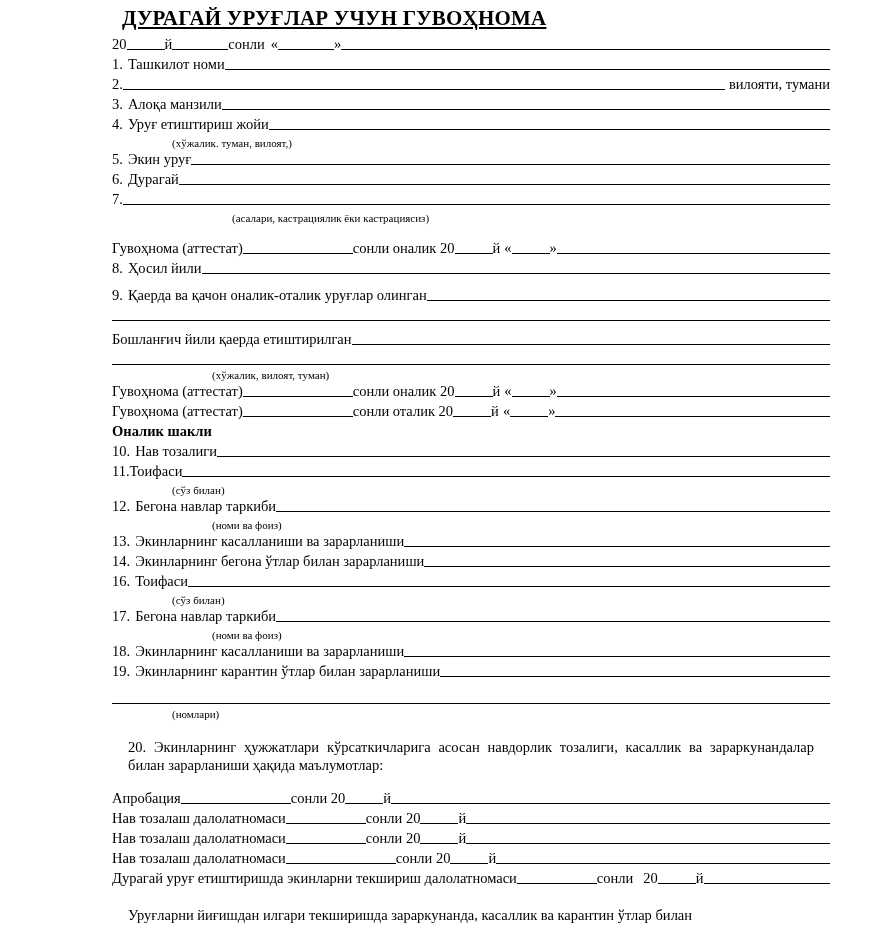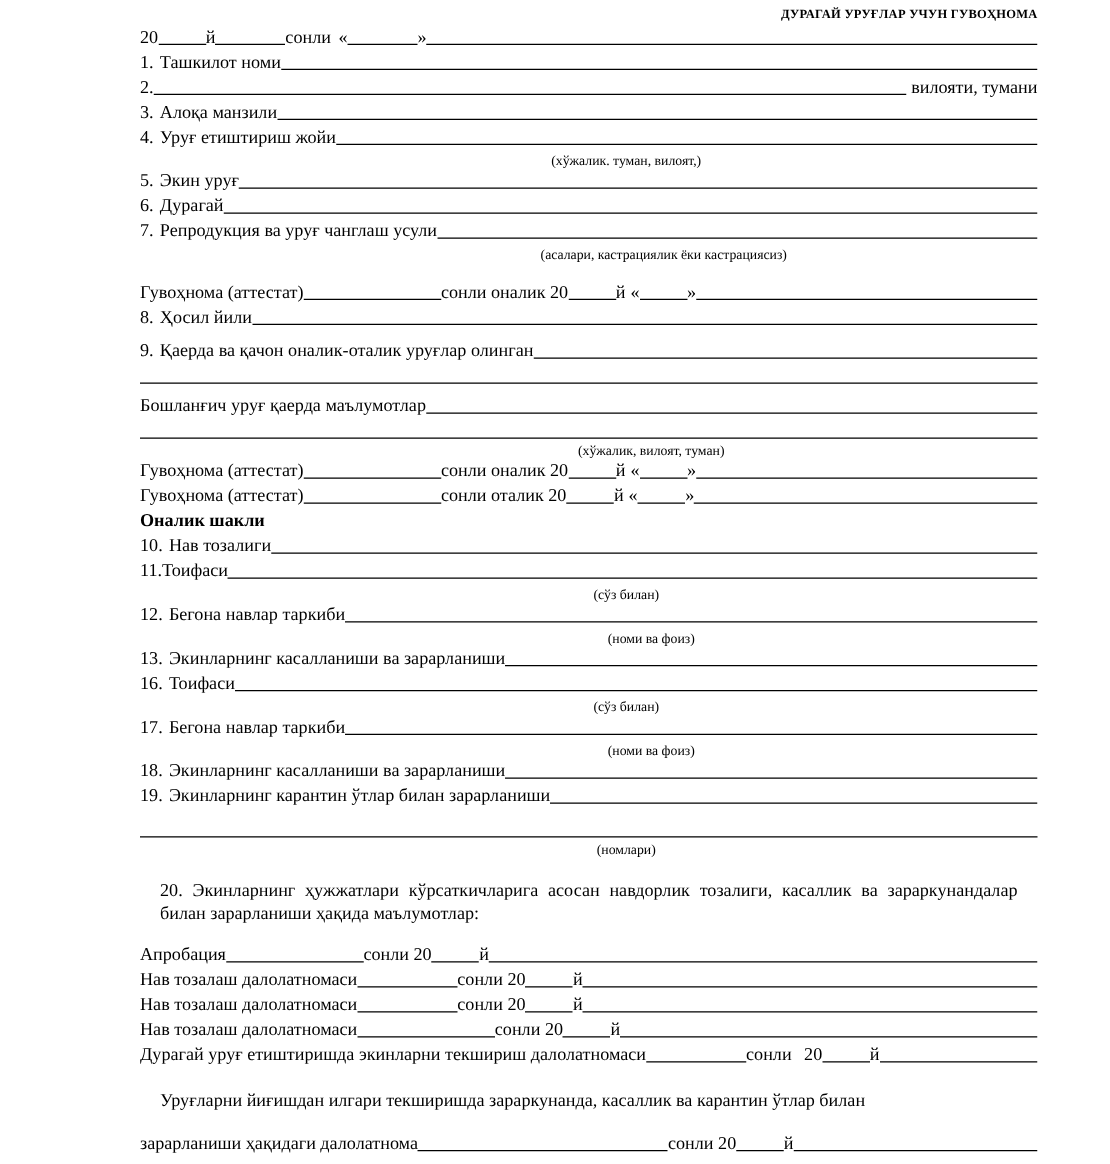--- a/index.html
+++ b/index.html
@@ -17,26 +17,27 @@
     overflow: hidden;
   }
   .page {
     position: relative;
     width: 888px;
     height: 931px;
     box-sizing: border-box;
     padding: 4px 58px 0 112px;
   }
   .doc-title {
-    text-align: right;
+    text-align: left;
     font-weight: bold;
-    font-size: 10px;
+    font-size: 21px;
     letter-spacing: 0.2px;
     margin: 2px 0 4px 0;
     padding-left: 10px;
+    text-decoration: underline;
   }
   .line {
     white-space: nowrap;
     overflow: hidden;
     margin: 0;
     padding: 0;
     height: 20px;
     display: flex;
     align-items: flex-start;
   }
@@ -50,21 +51,21 @@
     height: 13px;
     margin: 0 0 2px 0;
     min-width: 6px;
   }
   .fill.w-xs { flex: 0 0 38px; }
   .fill.w-sm { flex: 0 0 56px; }
   .fill.w-md { flex: 0 0 80px; }
   .fill.w-lg { flex: 0 0 110px; }
   .fill.w-xxl { flex: 0 0 200px; }
   .caption {
-    text-align: center;
+    text-align: left;
     font-size: 11px;
     margin: 0;
     height: 15px;
     line-height: 15px;
   }
   .caption.left-335 { padding-left: 120px; }
   .caption.left-300 { padding-left: 100px; }
   .caption.left-250 { padding-left: 60px; }
   .bold { font-weight: bold; }
   .spacer-sm { height: 7px; }
@@ -132,21 +133,20 @@
   </div>
 
   <div class="line">
     <span class="txt">6.</span>
     <span class="txt" style="padding-left:5px">Дурагай</span>
     <span class="fill"></span>
   </div>
 
   <div class="line">
     <span class="txt">7.</span>
-    <span class="txt" style="padding-left:5px">Репродукция ва уруғ чанглаш усули</span>
     <span class="fill"></span>
   </div>
   <div class="caption left-335">(асалари, кастрациялик ёки кастрациясиз)</div>
 
   <div class="spacer"></div>
 
   <div class="line">
     <span class="txt">Гувоҳнома (аттестат)</span>
     <span class="fill w-lg"></span>
     <span class="txt">сонли оналик 20</span>
@@ -169,21 +169,21 @@
   <div class="line">
     <span class="txt">9.</span>
     <span class="txt" style="padding-left:5px">Қаерда ва қачон оналик-оталик уруғлар олинган</span>
     <span class="fill"></span>
   </div>
   <div class="underline-row"></div>
 
   <div class="spacer-sm"></div>
 
   <div class="line">
-    <span class="txt">Бошланғич уруғ қаерда маълумотлар</span>
+    <span class="txt">Бошланғич йили қаерда етиштирилган</span>
     <span class="fill"></span>
   </div>
   <div class="underline-row"></div>
   <div class="caption left-300">(хўжалик, вилоят, туман)</div>
 
   <div class="line">
     <span class="txt">Гувоҳнома (аттестат)</span>
     <span class="fill w-lg"></span>
     <span class="txt">сонли оналик 20</span>
     <span class="fill w-xs"></span>
@@ -229,20 +229,25 @@
     <span class="fill"></span>
   </div>
   <div class="caption left-300">(номи ва фоиз)</div>
 
   <div class="line">
     <span class="txt">13.</span>
     <span class="txt" style="padding-left:5px">Экинларнинг касалланиши ва зарарланиши</span>
     <span class="fill"></span>
   </div>
 
+  <div class="line">
+    <span class="txt">14.</span>
+    <span class="txt" style="padding-left:5px">Экинларнинг бегона ўтлар билан зарарланиши</span>
+    <span class="fill"></span>
+  </div>
 
 
 
   <div class="line">
     <span class="txt">16.</span>
     <span class="txt" style="padding-left:5px">Тоифаси</span>
     <span class="fill"></span>
   </div>
   <div class="caption left-250">(сўз билан)</div>
 

